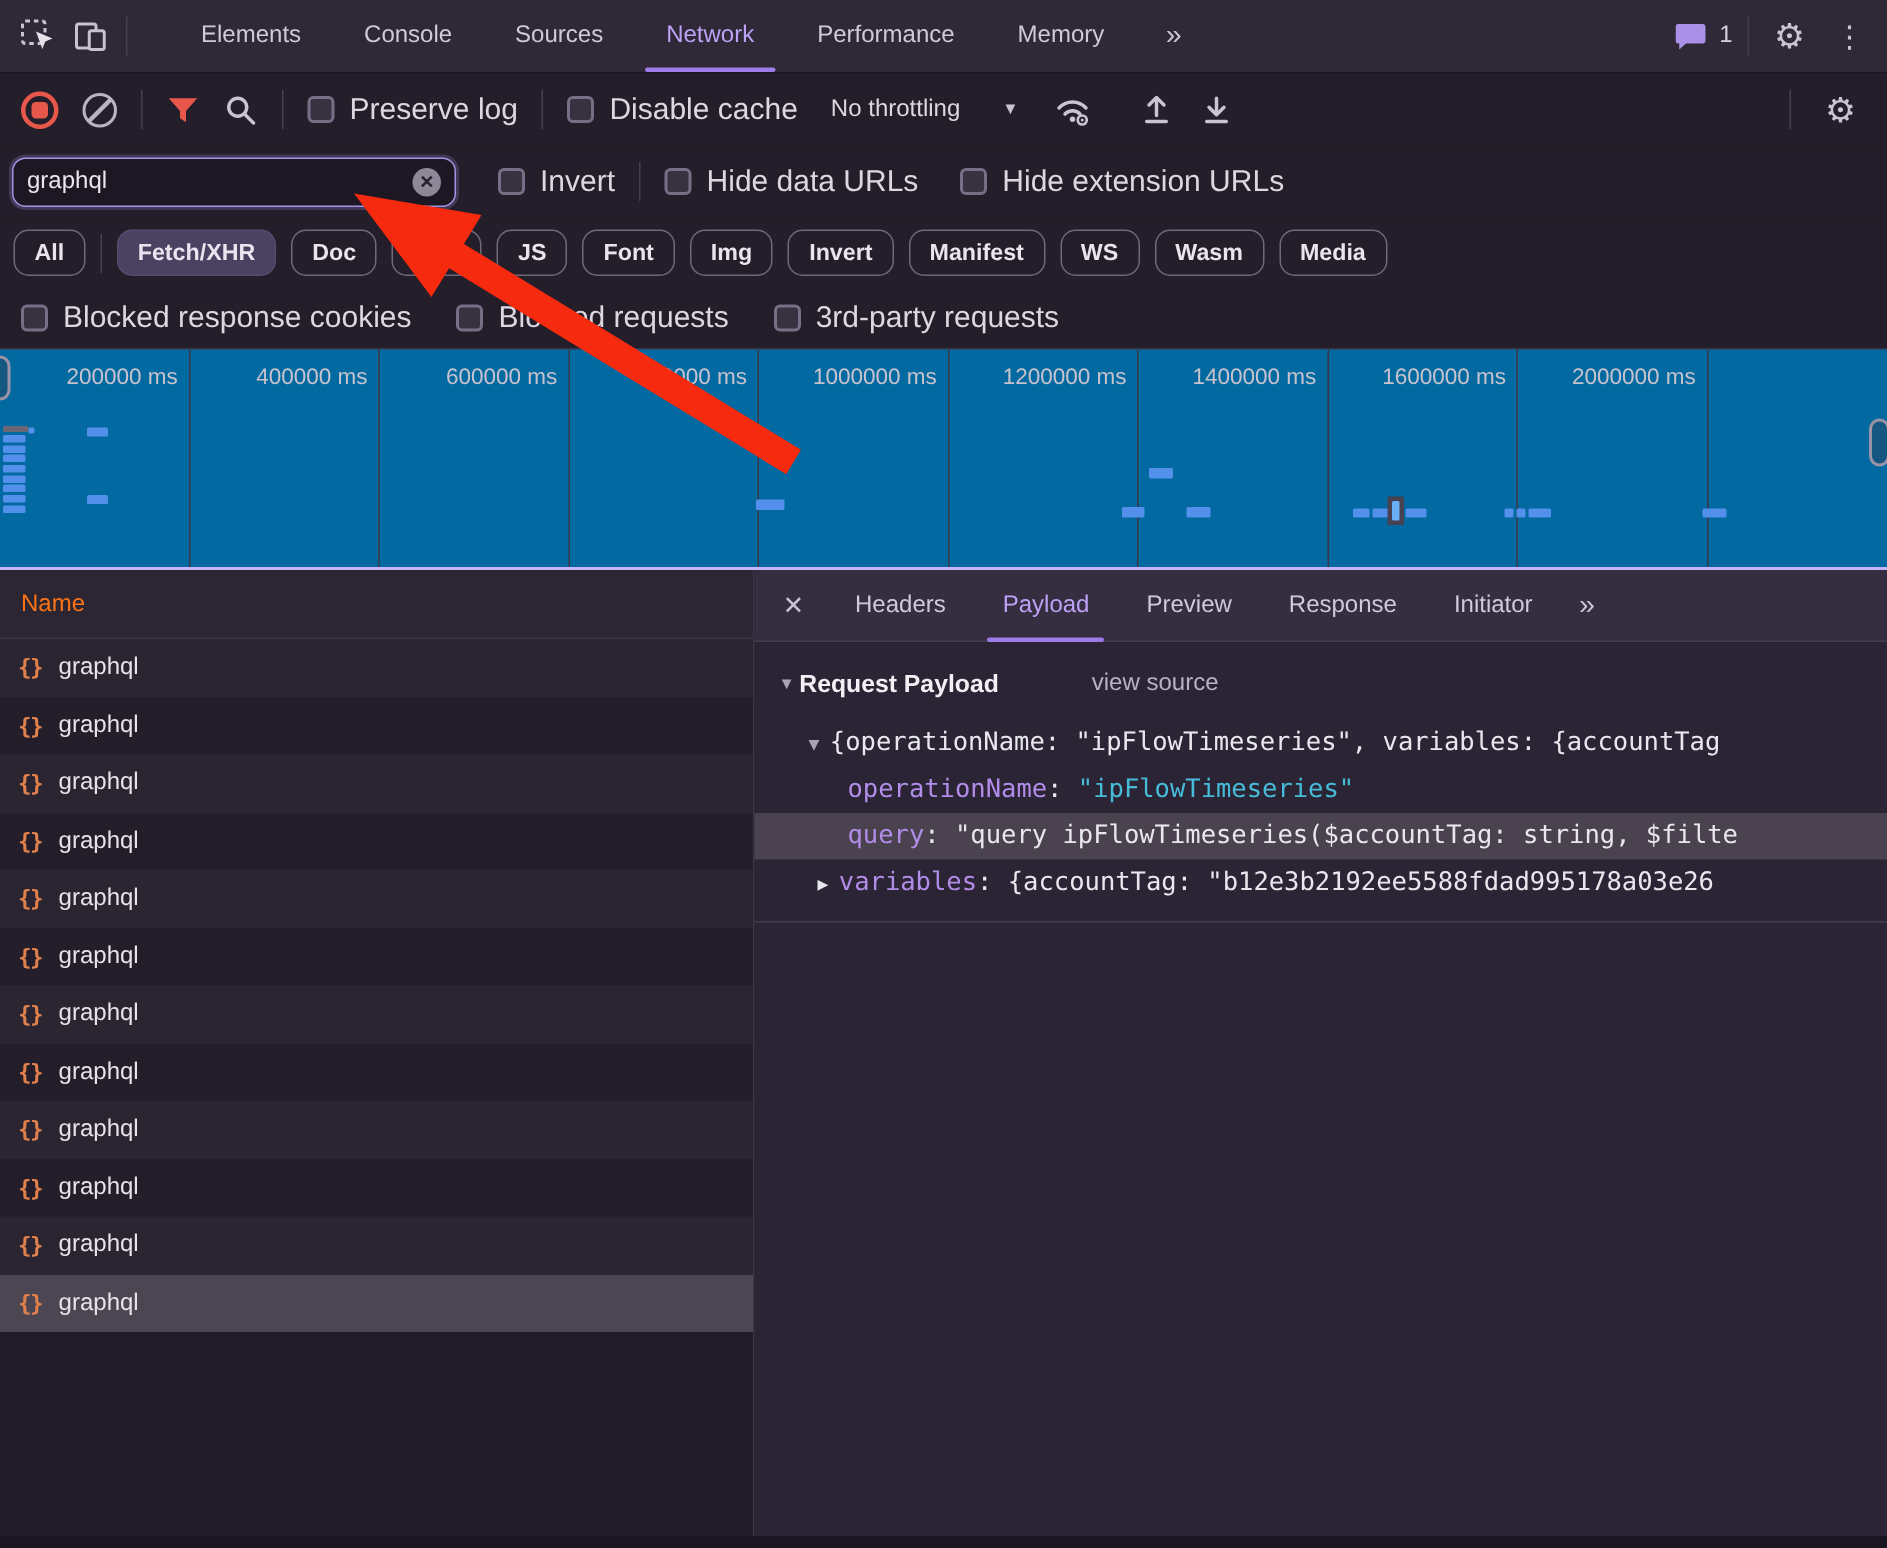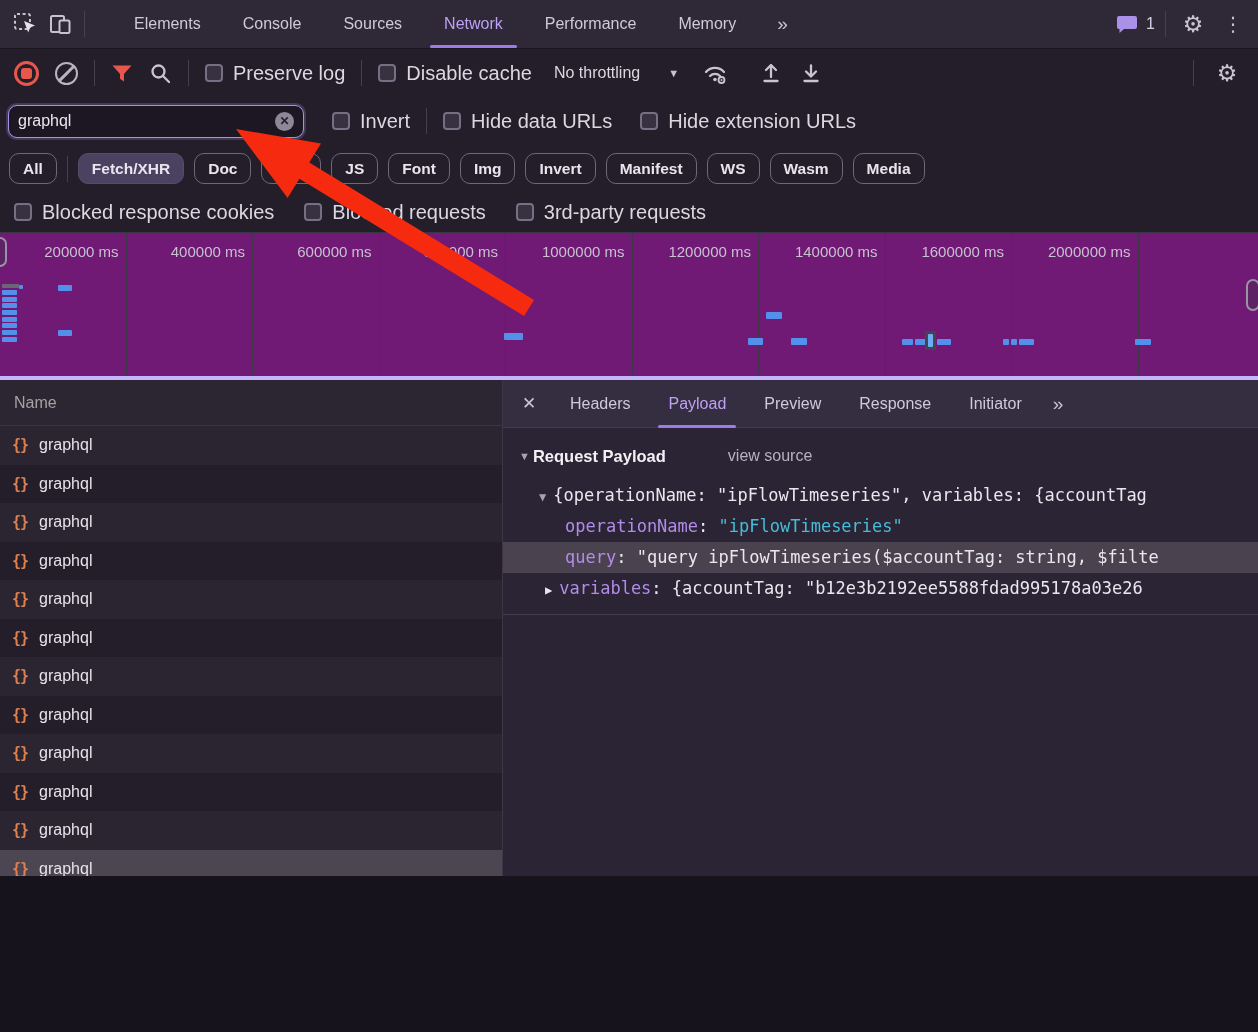--- a/index.html
+++ b/index.html
@@ -1,18 +1,18 @@
 <!DOCTYPE html>
 <html><head>
 <meta charset="utf-8">
 <style>
   * { box-sizing: border-box; margin: 0; padding: 0; }
   html,body { width:1258px; height:1032px; }
   body { font-family:"Liberation Sans", sans-serif; background:#17131d; }
-  #app { position:relative; width:1258px; height:876px; background:#231e29; overflow:hidden; }
+  #app { position:relative; width:1258px; height:1032px; background:#231e29; overflow:hidden; }
 
   .vdiv { width:1px; height:26px; background:#453f50; flex:none; }
   .icon-btn { display:flex; align-items:center; justify-content:center; flex:none; }
 
   
   .tabbar { height:48px; background:#2e2837; display:flex; align-items:center; padding:0 12px; gap:10px; }
   .tabbar .tabs { display:flex; height:48px; margin-left:18px; }
   .tab { padding:0 21px; line-height:48px; font-size:16px; color:#cfcad9; position:relative; cursor:default; white-space:nowrap; }
   .tab.selected { color:#bda1f5; }
   .tab.selected::after { content:""; position:absolute; left:7px; right:7px; bottom:0; height:3px; border-radius:2px; background:#9d7ce8; }
@@ -43,29 +43,29 @@
 
   
   .chips-row { height:47px; display:flex; align-items:center; gap:10px; padding:0 9px; background:#231e29; }
   .chip { height:31px; padding:0 13px; border:1.5px solid #6e6879; border-radius:10px; background:transparent; color:#e8e5ee; font-size:15.5px; font-weight:600; display:flex; align-items:center; font-family:"Liberation Sans",sans-serif; white-space:nowrap; }
   .chip.selected { background:#4b4160; border-color:#574c6c; }
 
   
   .checks-row { height:40px; display:flex; align-items:center; gap:26px; padding:0 14px; background:#231e29; }
 
   
-  .timeline { height:148px; background:#701a75; border-top:1px solid #3a3444; border-bottom:4px solid #c4b5fd; position:relative; overflow:hidden; display:flex; }
+  .timeline { height:148px; background:#0369a1; border-top:1px solid #3a3444; border-bottom:2px solid #c4b5fd; position:relative; overflow:hidden; display:flex; }
   .tcol { width:126.5px; flex:none; height:100%; border-right:1px solid #3c3646; font-size:15px; color:#c6c2ce; text-align:right; padding:10px 7px 0 0; white-space:nowrap; }
   .bar { position:absolute; border-radius:1px; }
   .handle { position:absolute; border:2px solid #9a93a8; border-radius:7px; background:rgba(60,54,70,.35); }
 
   
   .main { display:flex; height:652px; background:#211c27; position:relative; }
   .left { width:503px; flex:none; border-right:1px solid #3c3646; display:flex; flex-direction:column; background:#211c27; }
-  .name-header { height:46px; line-height:45px; padding-left:14px; font-size:16px; color:#a3a3a3; background:#2b2631; border-bottom:1px solid #39333f; }
+  .name-header { height:46px; line-height:45px; padding-left:14px; font-size:16px; color:#f97316; background:#2b2631; border-bottom:1px solid #39333f; }
   .req-row { height:38.5px; display:flex; align-items:center; padding-left:12px; gap:11px; font-size:16px; color:#e6e3ea; }
   .req-row.alt0 { background:#2b2532; }
   .req-row.alt1 { background:#231e29; }
   .req-row.selected { background:#4c4652; }
   .braces { color:#e0814d; font-family:"DejaVu Sans Mono",monospace; font-weight:bold; font-size:15px; letter-spacing:-1px; }
 
   .right { flex:1; min-width:0; display:flex; flex-direction:column; background:#2b2435; }
   .rp-tabs { height:48px; background:#352e41; display:flex; align-items:center; border-bottom:1px solid #443d52; padding:0 4px; }
   .close-x { width:44px; text-align:center; font-size:17px; color:#c9c4d2; }
   .rp-tab { padding:0 19px; line-height:48px; font-size:16px; color:#cfcad9; position:relative; white-space:nowrap; }

